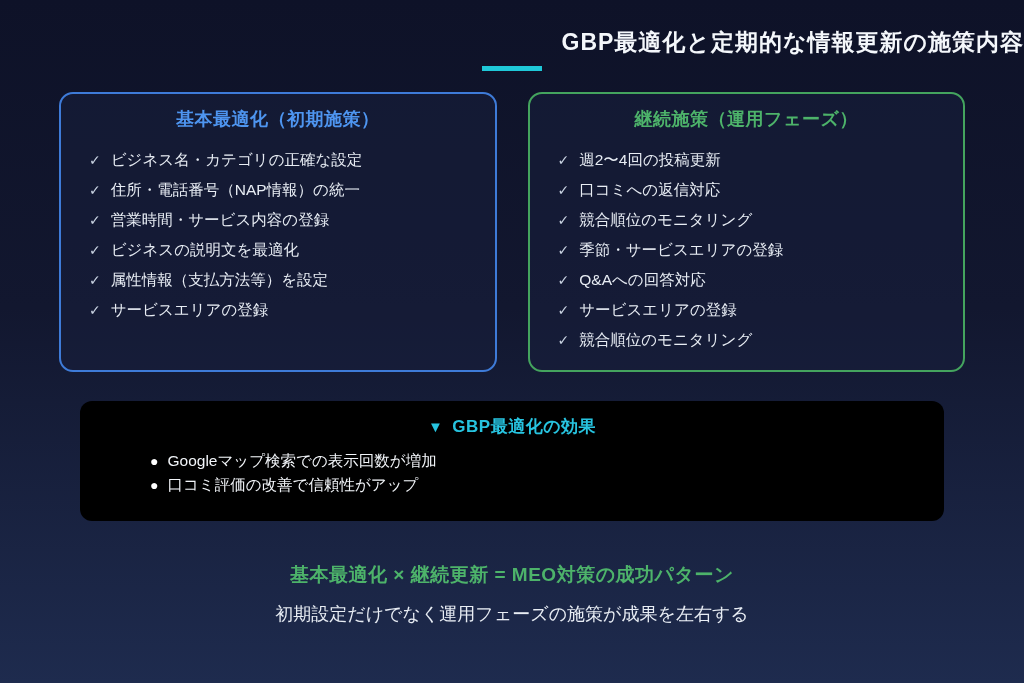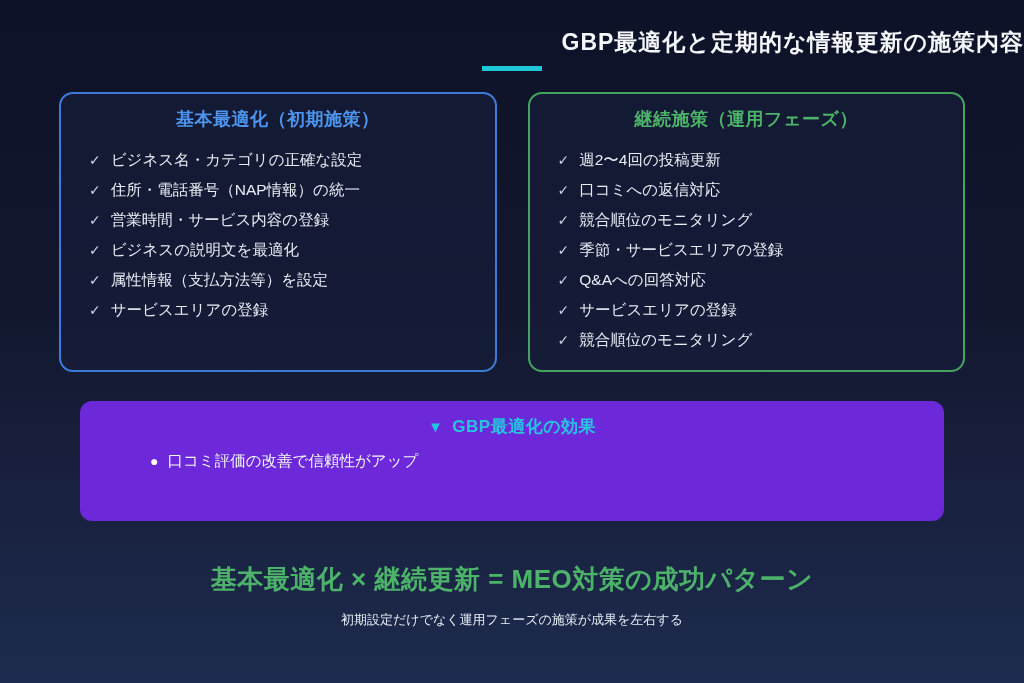--- a/index.html
+++ b/index.html
@@ -64,21 +64,21 @@
     color: #c9d3e2;
     margin-right: 10px;
     font-size: 14px;
   }
 
   
   .effects-panel {
     width: 864px;
     height: 120px;
     margin: 29px auto 0;
-    background: #6d28d9;
+    background: #000000;
     border-radius: 12px;
     padding-top: 14px;
   }
   .effects-title {
     text-align: center;
     font-size: 17px;
     font-weight: bold;
     color: #27c4e0;
     letter-spacing: 0.5px;
   }
@@ -96,28 +96,28 @@
   .bullet-glyph {
     font-size: 14px;
     margin-right: 9px;
     color: #ffffff;
   }
 
   
   .footer { text-align: center; }
   .footer-formula {
     margin-top: 41px;
-    font-size: 26px;
+    font-size: 19px;
     font-weight: bold;
     color: #4db36a;
     letter-spacing: 0.5px;
   }
   .footer-note {
     margin-top: 14px;
-    font-size: 13px;
+    font-size: 18px;
     color: #e8edf4;
   }
 </style>
 </head>
 <body>
 
 <div class="header">
   <div class="page-title">GBP最適化と定期的な情報更新の施策内容</div>
   <div class="title-underline"></div>
 </div>
@@ -149,20 +149,21 @@
     </ul>
   </div>
 
 </div>
 
 <div class="effects-panel">
   <div class="effects-title">
     <span class="tri-icon">▼</span><span>GBP最適化の効果</span>
   </div>
   <ul class="effects-list">
+    <li><span class="bullet-glyph">●</span><span>Googleマップ検索での表示回数が増加</span></li>
     <li><span class="bullet-glyph">●</span><span>口コミ評価の改善で信頼性がアップ</span></li>
   </ul>
 </div>
 
 <div class="footer">
   <div class="footer-formula">基本最適化 × 継続更新 = MEO対策の成功パターン</div>
   <div class="footer-note">初期設定だけでなく運用フェーズの施策が成果を左右する</div>
 </div>
 
 </body></html>

